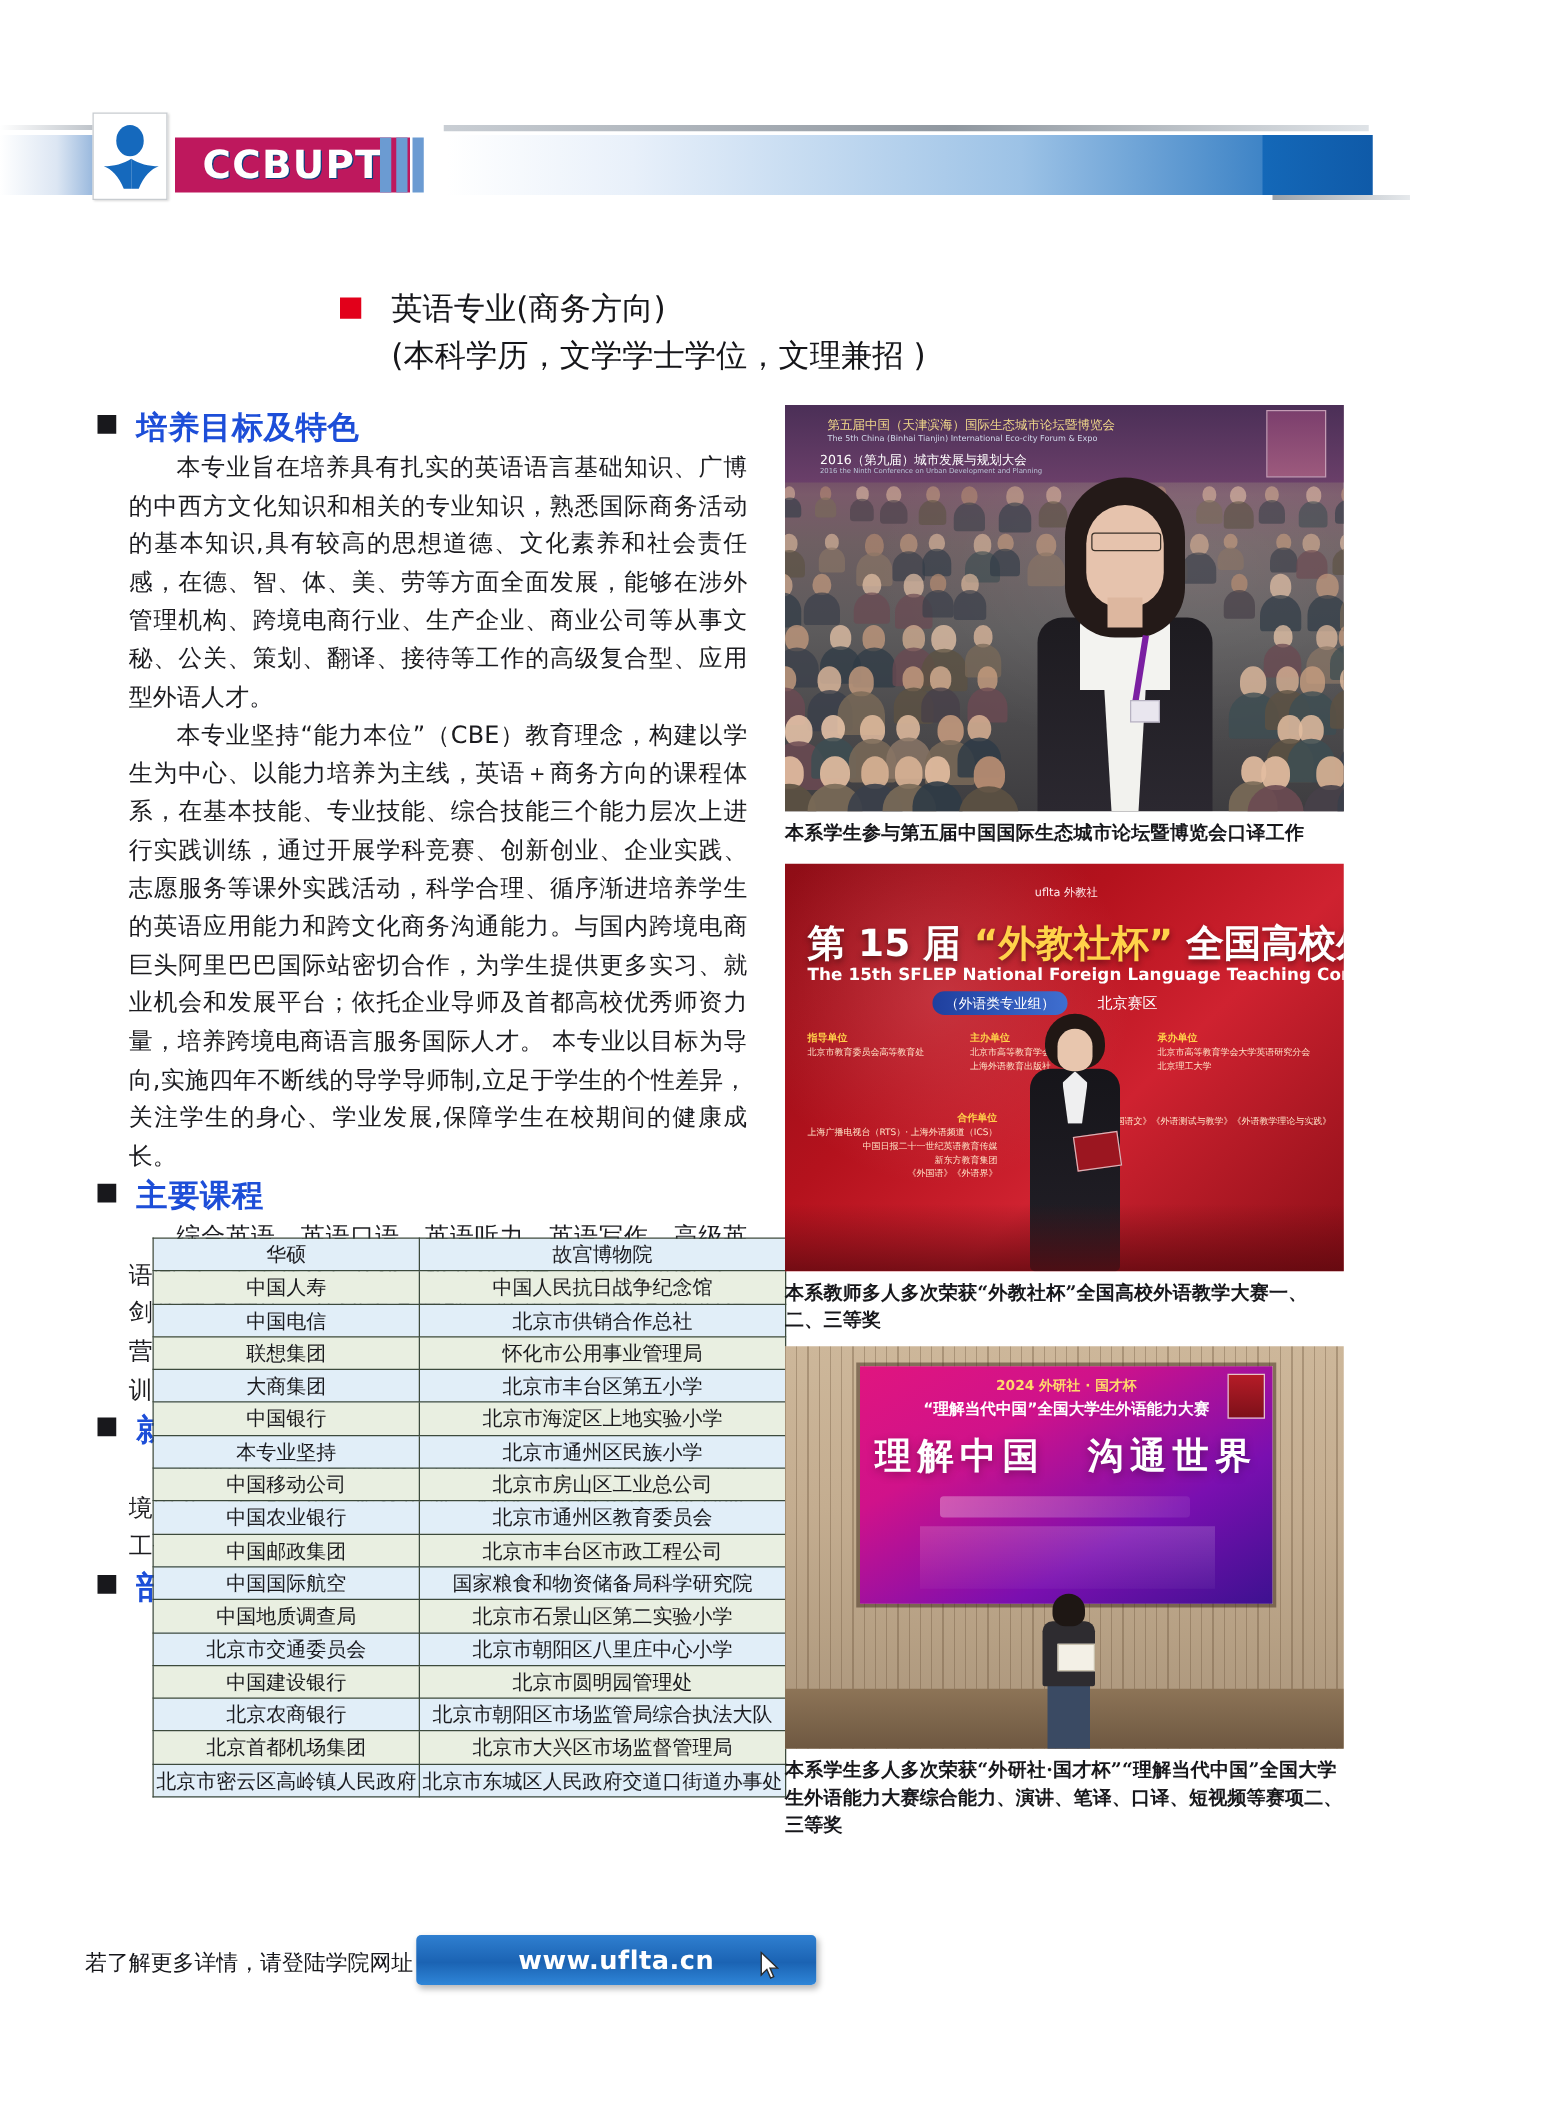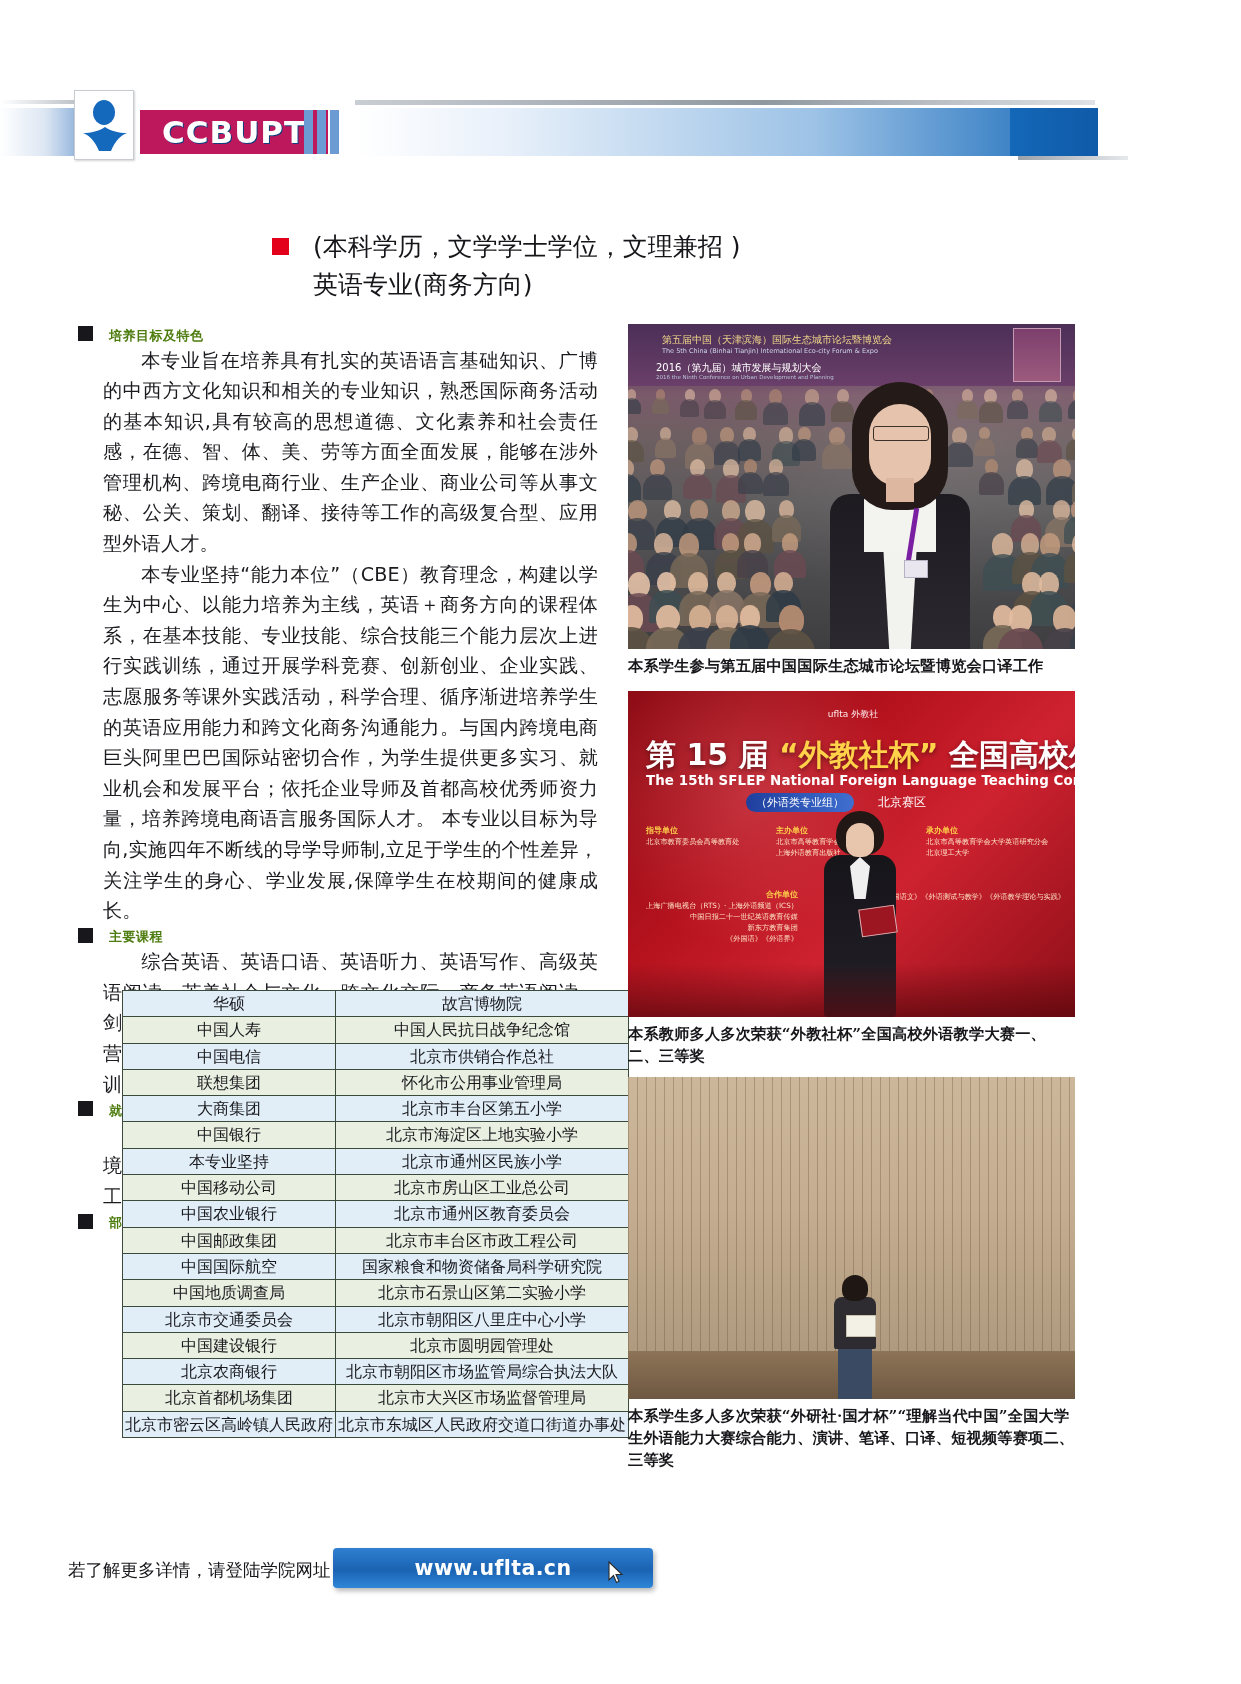--- a/index.html
+++ b/index.html
@@ -73,21 +73,21 @@
   }
 
   
   .left-col { position:absolute; left:78px; top:325px; width:520px; }
   .sec-head { margin:0 0 1px 0; white-space:nowrap; }
   .sec-bullet {
     display:inline-block; width:15px; height:15px; background:#18181c;
     vertical-align:middle; margin-right:11px; position:relative; top:-2px;
   }
   .sec-title {
-    display:inline-block; color:#4d7c0f; font-size:13px; font-weight:bold;
+    display:inline-block; color:#1d4ed8; font-size:25px; font-weight:bold;
     letter-spacing:.5px; vertical-align:middle;
   }
   .para {
     margin:0; padding:0 0 0 25px;
     font-size:19.1px; line-height:30.6px; color:#1b1b1f;
     text-align:justify; text-justify:inter-ideograph;
     text-indent:2em; letter-spacing:.2px;
   }
 
   
@@ -322,22 +322,22 @@
   <div class="wm-bars">
     <i style="left:0"></i>
       <i style="left:13px"></i>
       <i style="left:26px"></i>
   </div>
 </div>
 
 <div class="title-block">
   <span class="title-bullet"></span>
   <span class="title-text">
+    <div class="title-line">英语专业(商务方向)</div>
     <div class="title-line">(本科学历，文学学士学位，文理兼招 )</div>
-    <div class="title-line">英语专业(商务方向)</div>
   </span>
 </div>
 
 <div class="left-col">
 
   <div class="sec-head">
     <span class="sec-bullet"></span>
     <span class="sec-title">培养目标及特色</span>
   </div>
   <p class="para">本专业旨在培养具有扎实的英语语言基础知识、广博的中西方文化知识和相关的专业知识，熟悉国际商务活动的基本知识,具有较高的思想道德、文化素养和社会责任感，在德、智、体、美、劳等方面全面发展，能够在涉外管理机构、跨境电商行业、生产企业、商业公司等从事文秘、公关、策划、翻译、接待等工作的高级复合型、应用型外语人才。</p>
@@ -660,20 +660,28 @@
       <div class="pr-hair"></div>
       <div class="pr-face"></div>
       <div class="pr-book"></div>
     </div>
     <div class="ribbon"></div>
   </div>
   <p class="caption">本系教师多人多次荣获“外教社杯”全国高校外语教学大赛一、二、三等奖</p>
 
   <div class="photo p3" style="margin-top:10px">
     <div class="slats"></div>
+    <div class="screen">
+      <div class="sc-top">2024  外研社 · 国才杯</div>
+      <div class="sc-sub">“理解当代中国”全国大学生外语能力大赛</div>
+      <div class="sc-big">理解中国　沟通世界</div>
+      <div class="sc-chip"></div>
+      <div class="sc-chip2"></div>
+      <div class="sc-corner"></div>
+    </div>
     <div class="stage-floor"></div>
     <div class="stu">
       <div class="stu-legs"></div>
       <div class="stu-top"></div>
       <div class="stu-hair"></div>
       <div class="stu-cert"></div>
     </div>
   </div>
   <p class="caption">本系学生多人多次荣获“外研社·国才杯”“理解当代中国”全国大学生外语能力大赛综合能力、演讲、笔译、口译、短视频等赛项二、三等奖</p>
 </div>

